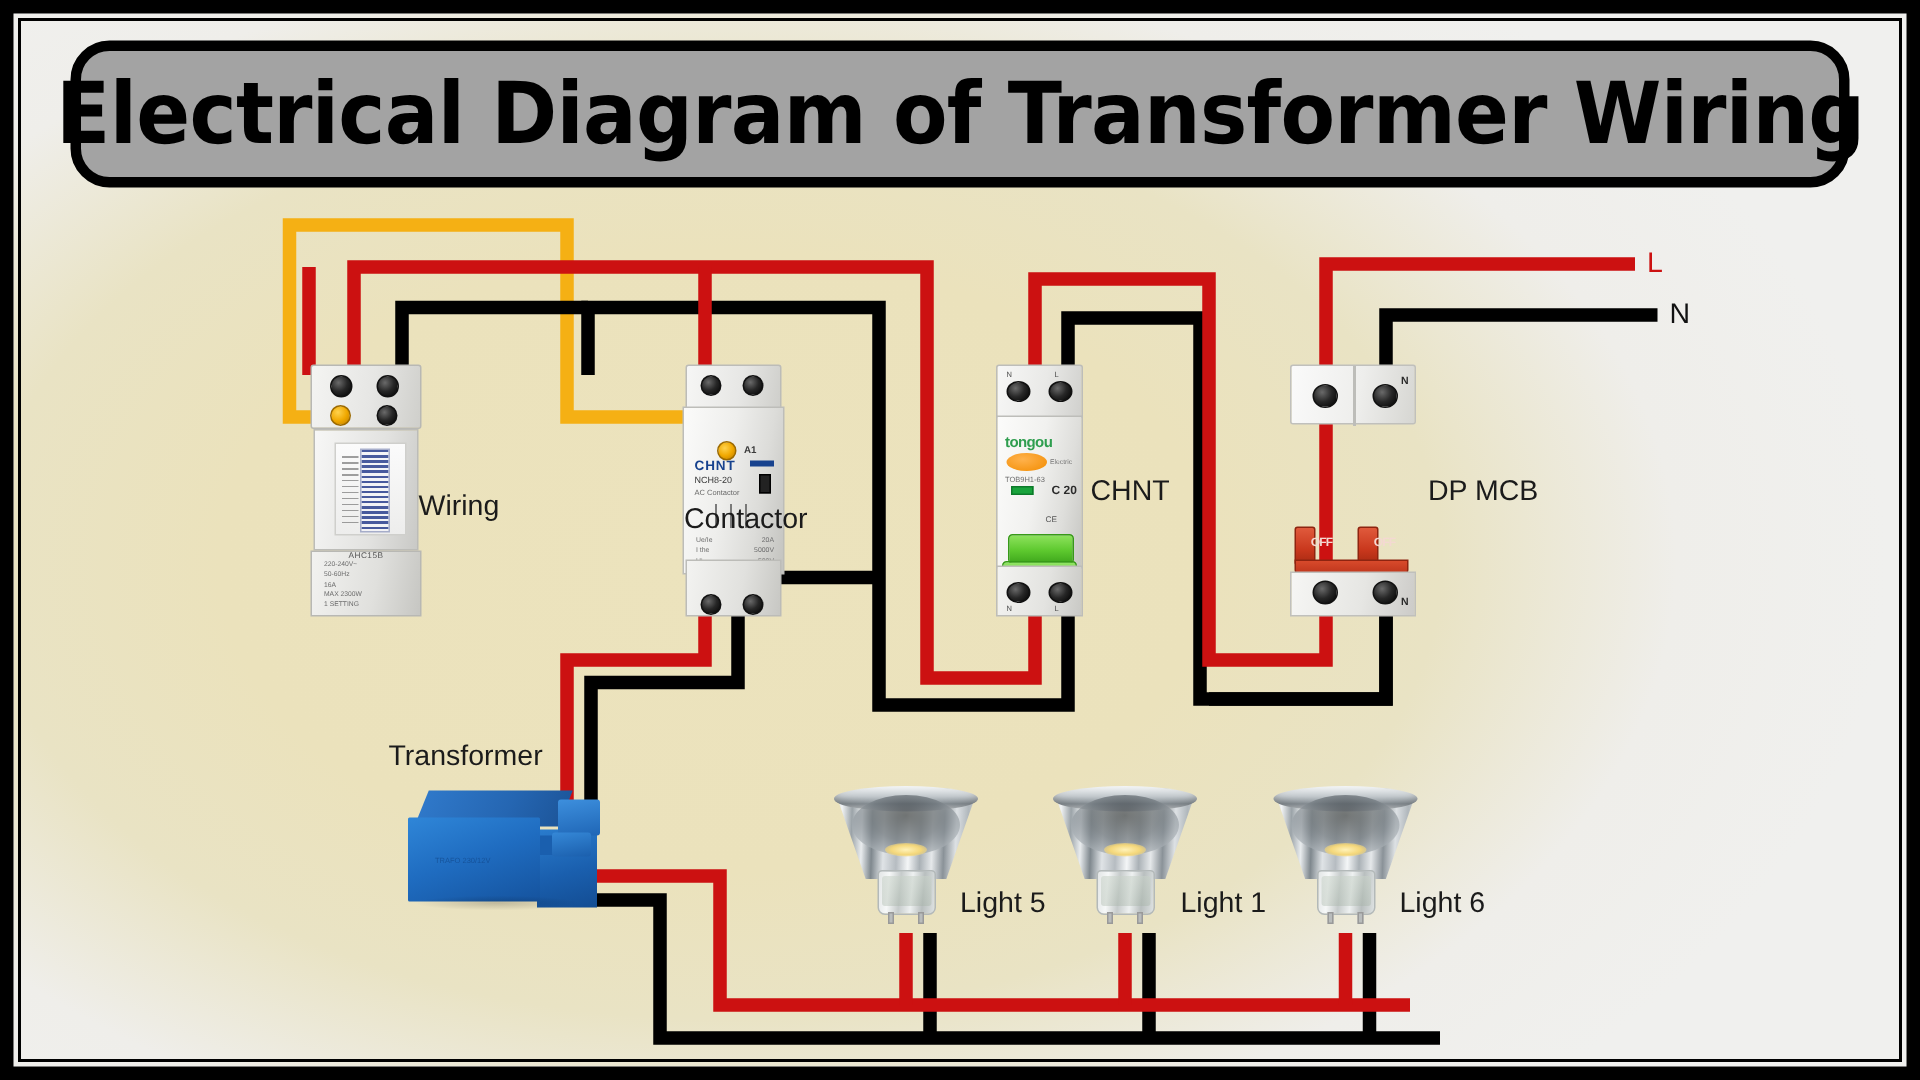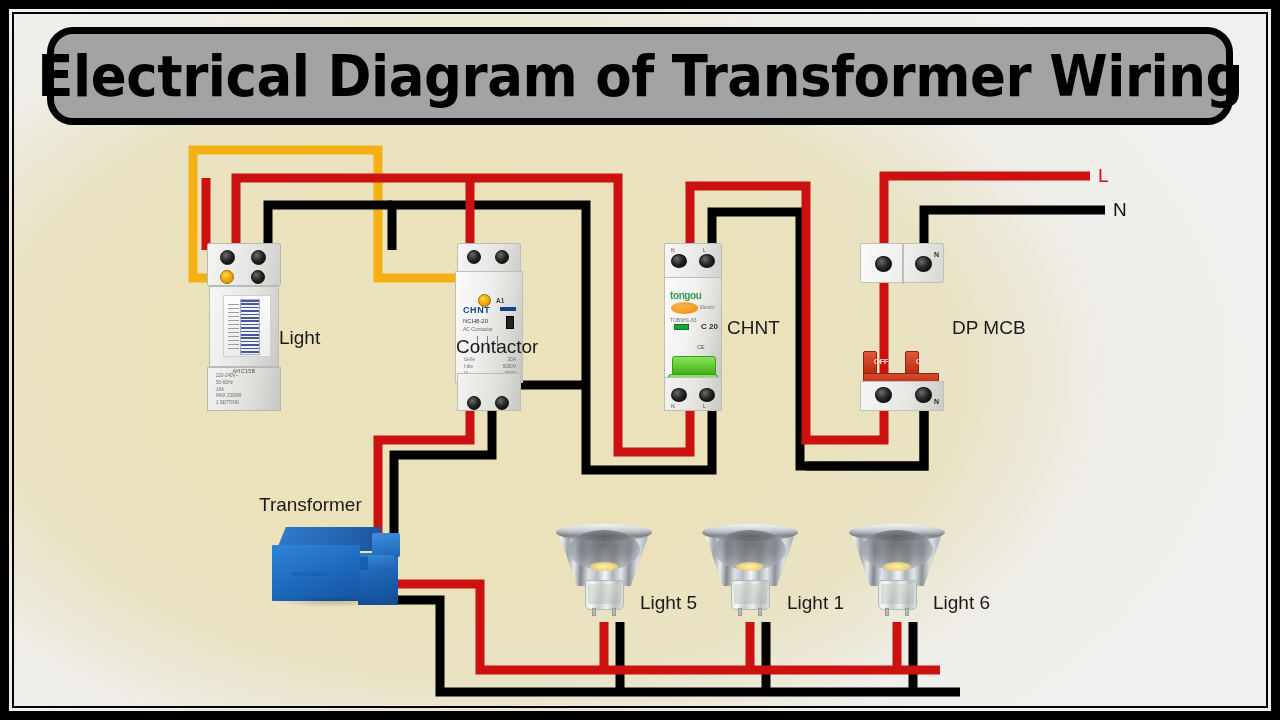--- a/index.html
+++ b/index.html
@@ -388,21 +388,21 @@
       <div class="tm-modelline">AHC15B</div>
       <div class="tm-print">
         <div>220-240V~</div>
         <div>50-60Hz</div>
         <div>16A</div>
         <div>MAX 2300W</div>
         <div>1 SETTING</div>
       </div>
     </div>
   </div>
-  <div class="devlabel" style="left:279px;top:327px;">Light</div>
+  <div class="devlabel" style="left:279px;top:327px;">Wiring</div>
 
   <div class="comp" id="contactor">
     <div class="ct-top">
       <div class="term" style="left:9px;top:6px;width:14px;height:14px;"></div>
       <div class="term" style="left:37px;top:6px;width:14px;height:14px;"></div>
     </div>
     <div class="ct-mid">
       <div class="a1term"></div>
       <div class="ct-a1">A1</div>
       <div class="ct-brand">CHNT</div>

